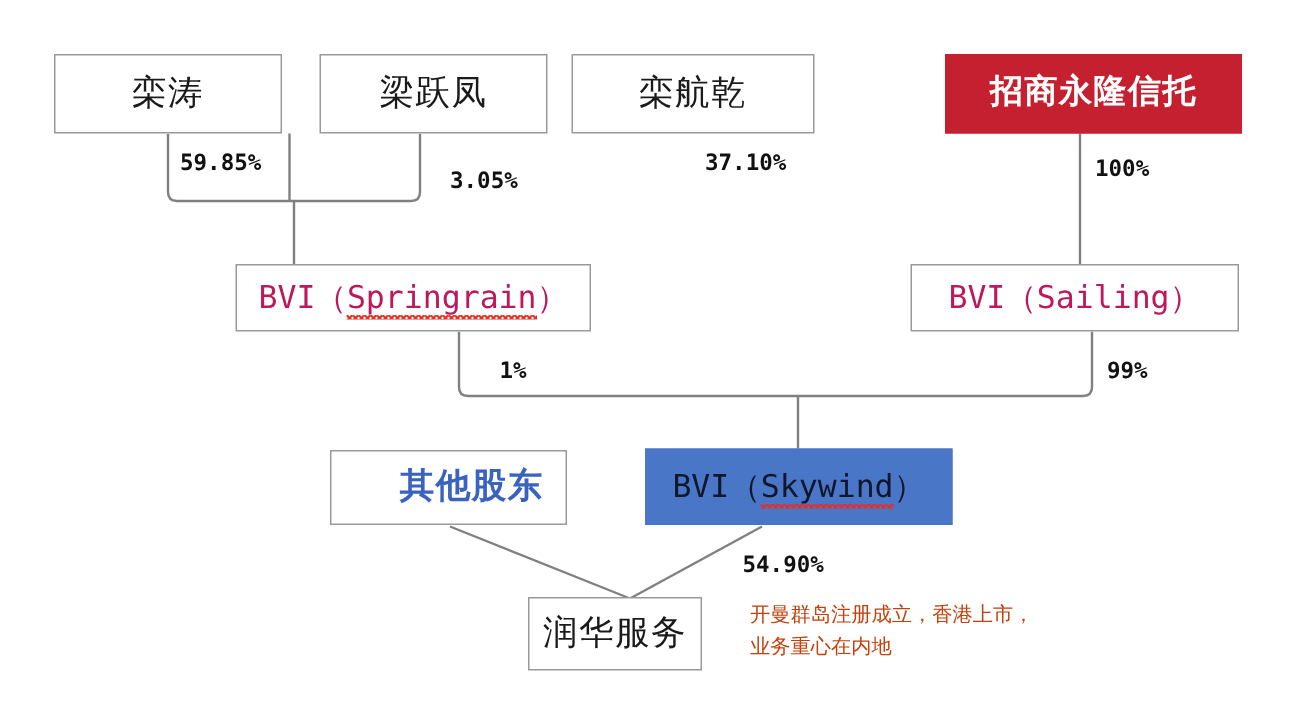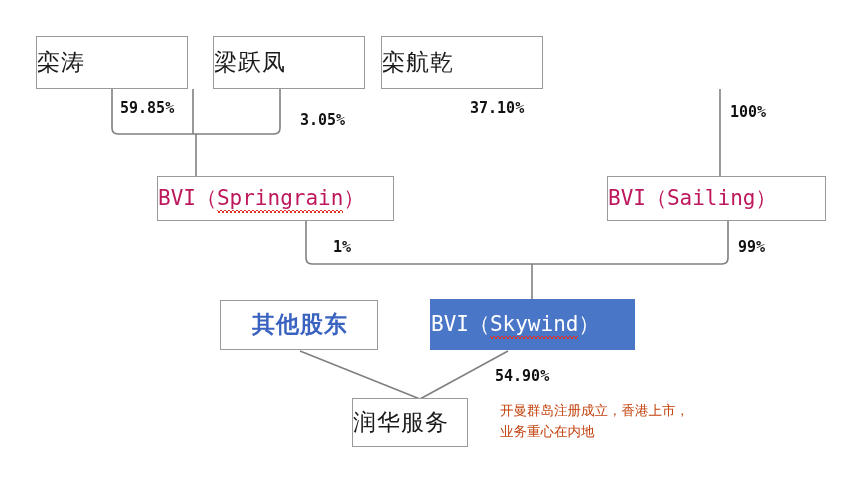--- a/index.html
+++ b/index.html
@@ -24,21 +24,21 @@
     top: 0;
     width: 868px;
     height: 479px;
     pointer-events: none;
   }
   .node {
     position: absolute;
     box-sizing: border-box;
     display: flex;
     align-items: center;
-    justify-content: flex-start;
+    justify-content: center;
     background: #ffffff;
     border: 1px solid #9a9a9a;
     text-align: center;
     line-height: 1.1;
     white-space: nowrap;
   }
   .node.cjk {
     font-family: "DejaVu Sans", "Liberation Sans", sans-serif;
     font-size: 23px;
     color: #1a1a1a;
@@ -53,21 +53,21 @@
   .node.red {
     background: #c4202f;
     border: 1px solid #c4202f;
     color: #ffffff;
     font-weight: bold;
     font-size: 22px;
   }
   .node.blue-fill {
     background: #4a76c8;
     border: 1px solid #4a76c8;
-    color: #ffffff;
+    color: #0f172a;
   }
   .node.blue-text {
     color: #3a62c0;
     font-weight: bold;
     padding-left: 31px;
   }
   
   .squiggle {
     position: relative;
     display: inline-block;
@@ -131,20 +131,23 @@
   </div>
 
   <div class="node cjk" style="left:213px; top:36px; width:152px; height:53px;">
     <span>梁跃凤</span>
   </div>
 
   <div class="node cjk" style="left:381px; top:36px; width:162px; height:53px;">
     <span>栾航乾</span>
   </div>
 
+  <div class="node cjk red" style="left:630px; top:36px; width:198px; height:53px;">
+    <span>招商永隆信托</span>
+  </div>
 
   <div class="edge-label" style="left:120px; top:99px;">59.85%</div>
   <div class="edge-label" style="left:300px; top:111px;">3.05%</div>
   <div class="edge-label" style="left:470px; top:99px;">37.10%</div>
   <div class="edge-label" style="left:730px; top:103px;">100%</div>
 
   <div class="node latin" style="left:157px; top:176px; width:237px; height:45px;">
     <span><span>BVI（</span><span class="squiggle">Springrain</span><span>）</span></span>
   </div>
 

